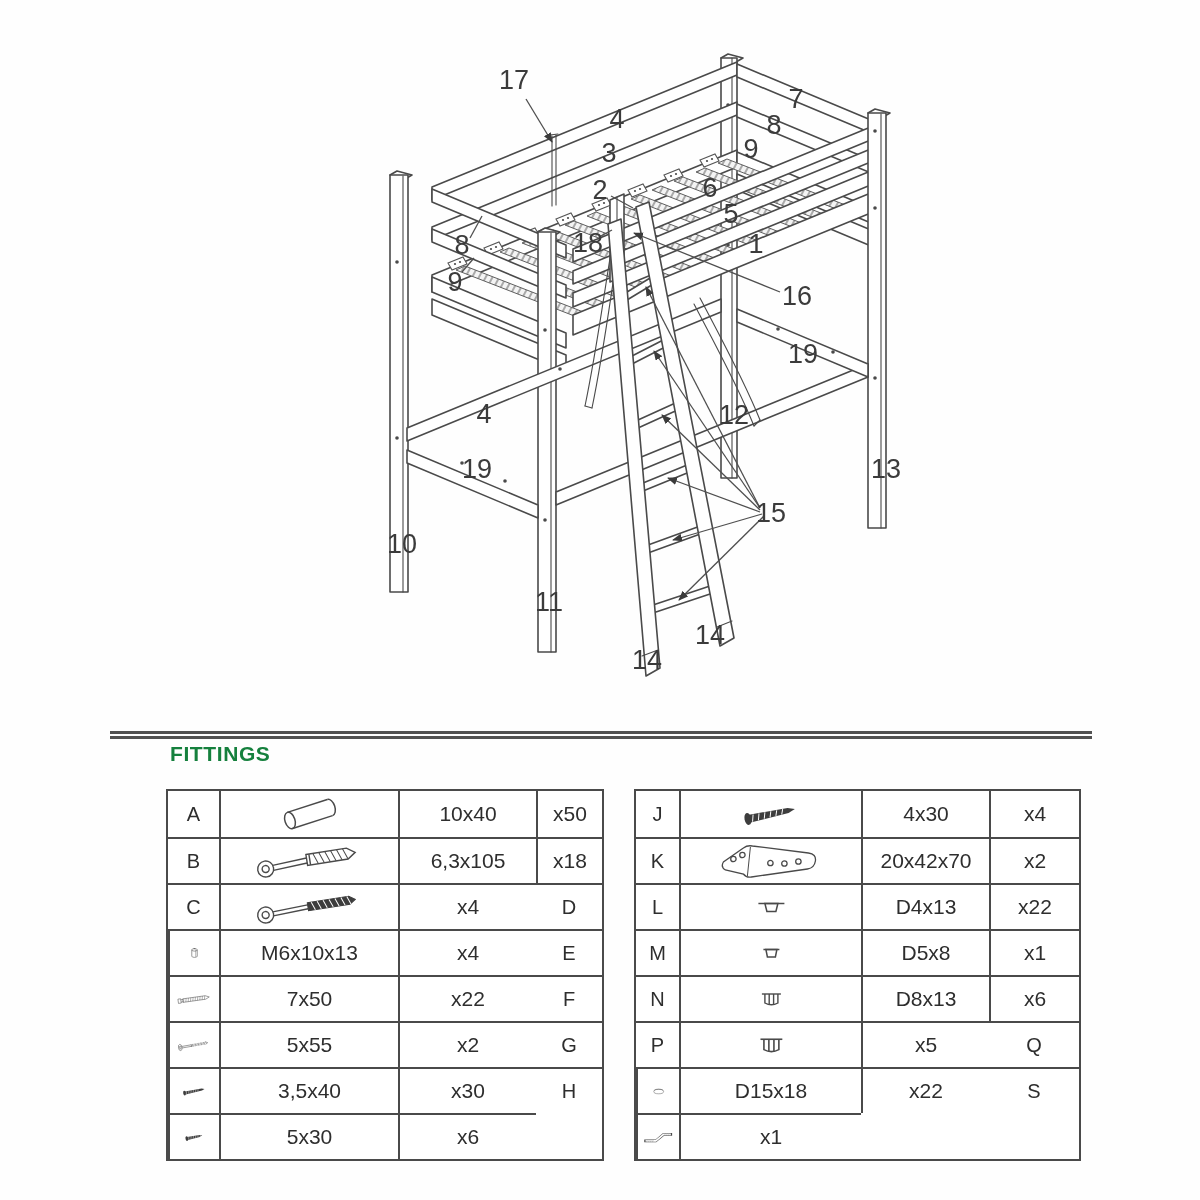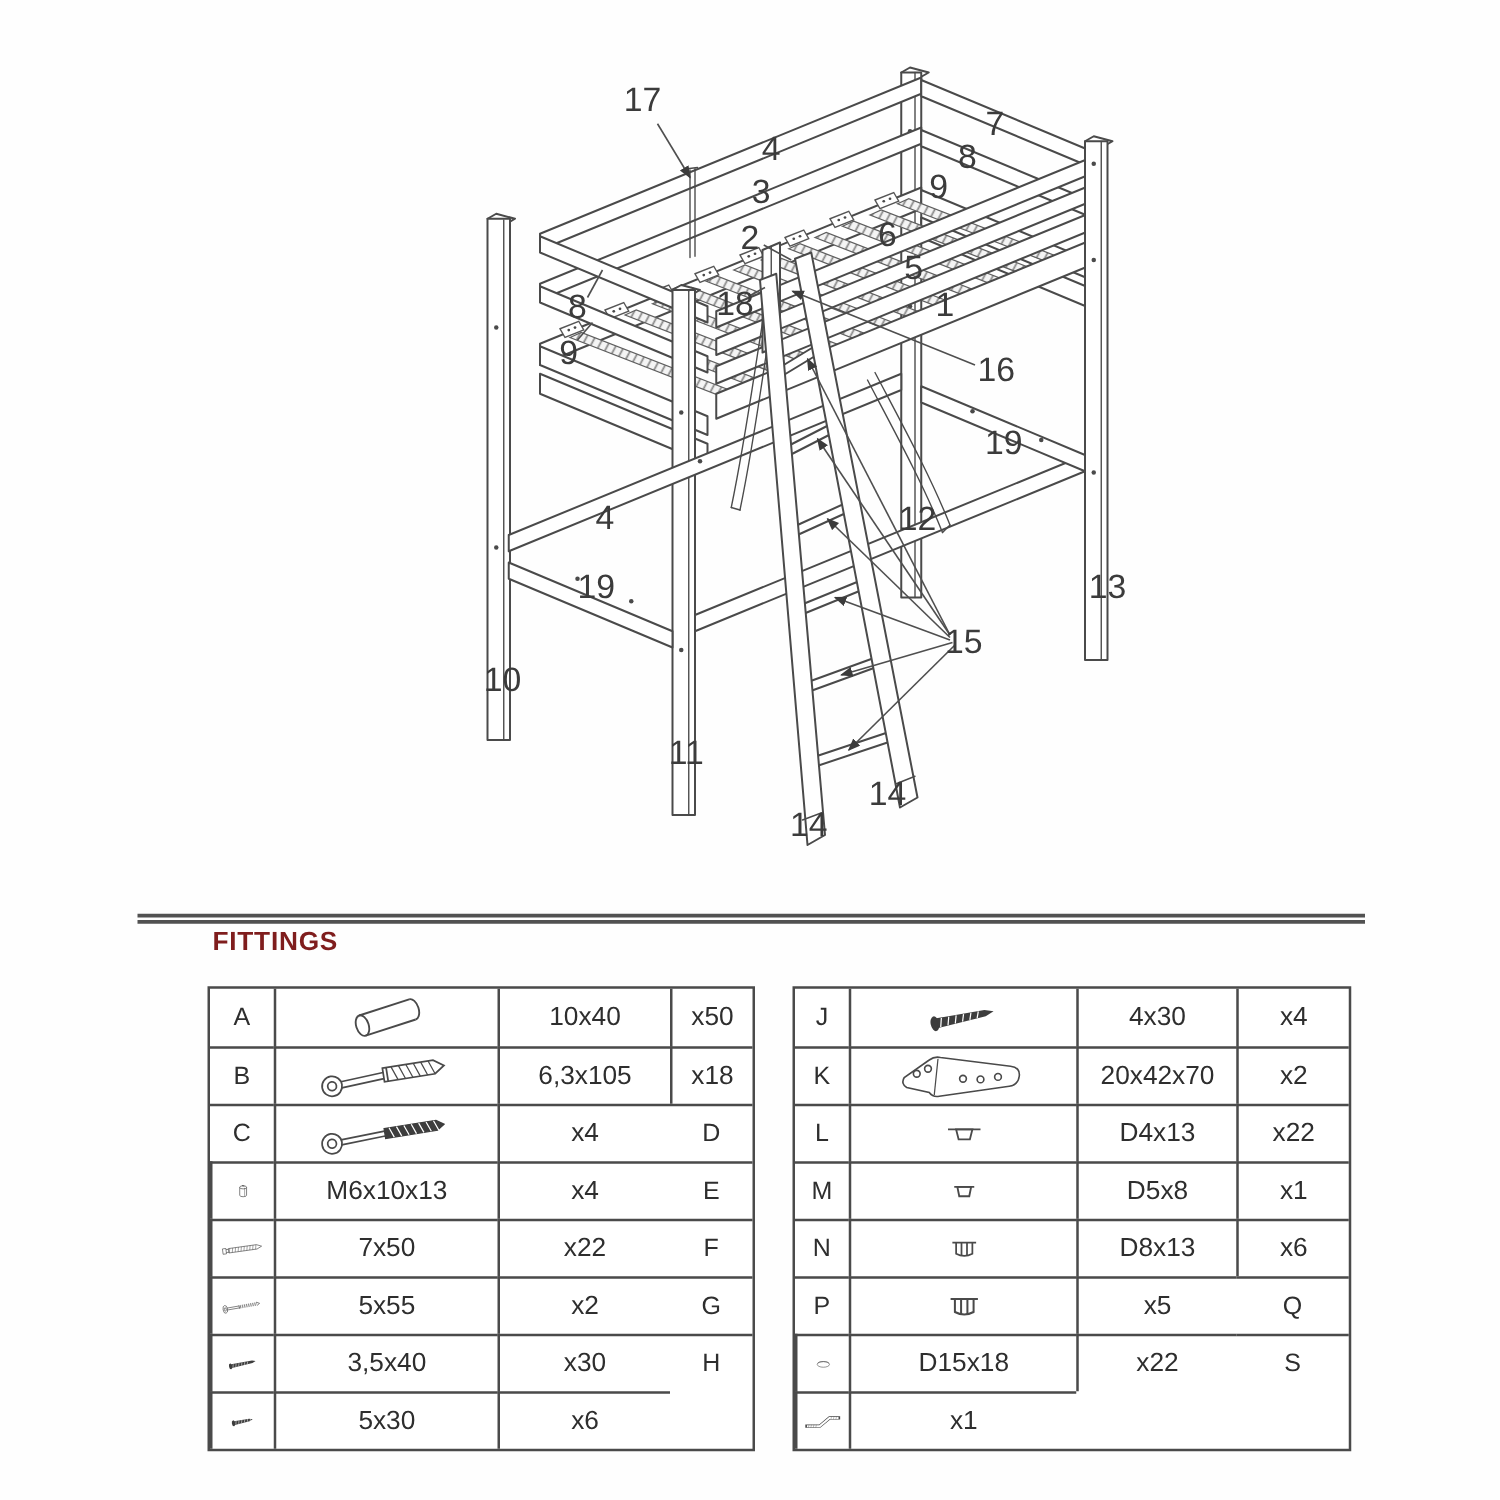--- a/index.html
+++ b/index.html
@@ -10,21 +10,21 @@
   .ln{fill:none;stroke:#4a4a4a;stroke-width:1.6;stroke-linejoin:round;stroke-linecap:round;}
   .thin{stroke-width:1.1;}
   .slat{fill:url(#hatch);stroke:#5f5f5f;stroke-width:1;}
   .clip{fill:#ffffff;stroke:#555;stroke-width:1.1;}
   .dot{fill:#4a4a4a;stroke:none;}
   .plabel{font-family:"Liberation Sans",sans-serif;font-size:27px;fill:#3b3b3b;}
   .leader{stroke:#4f4f4f;stroke-width:1.3;fill:none;}
   .rule{position:absolute;left:110px;top:731px;width:982px;height:8px;box-sizing:border-box;
         border-top:3px solid #515151;border-bottom:3px solid #515151;}
   .fittings-heading{position:absolute;left:170px;top:742px;margin:0;font-size:21px;font-weight:bold;
-        letter-spacing:0.6px;color:#7f1d1d;}
+        letter-spacing:0.6px;color:#15803d;}
   .ftable{position:absolute;top:789px;display:grid;border:2px solid #4a4a4a;background:#fff;}
   #table-left{left:166px;grid-template-columns:51px 179px 138px 66px;}
   #table-right{left:634px;grid-template-columns:43px 182px 128px 90px;}
   .cell{box-sizing:border-box;height:46px;display:flex;align-items:center;justify-content:center;
         font-size:21px;color:#2e2e2e;border-left:2px solid #4a4a4a;border-top:2px solid #4a4a4a;
         overflow:hidden;}
   .cell.first-col{border-left:none;}
   .cell.first-row{border-top:none;}
   .cell.icon-cell svg{width:96%;height:42px;}
   .cell.letter-cell{font-size:20px;}

